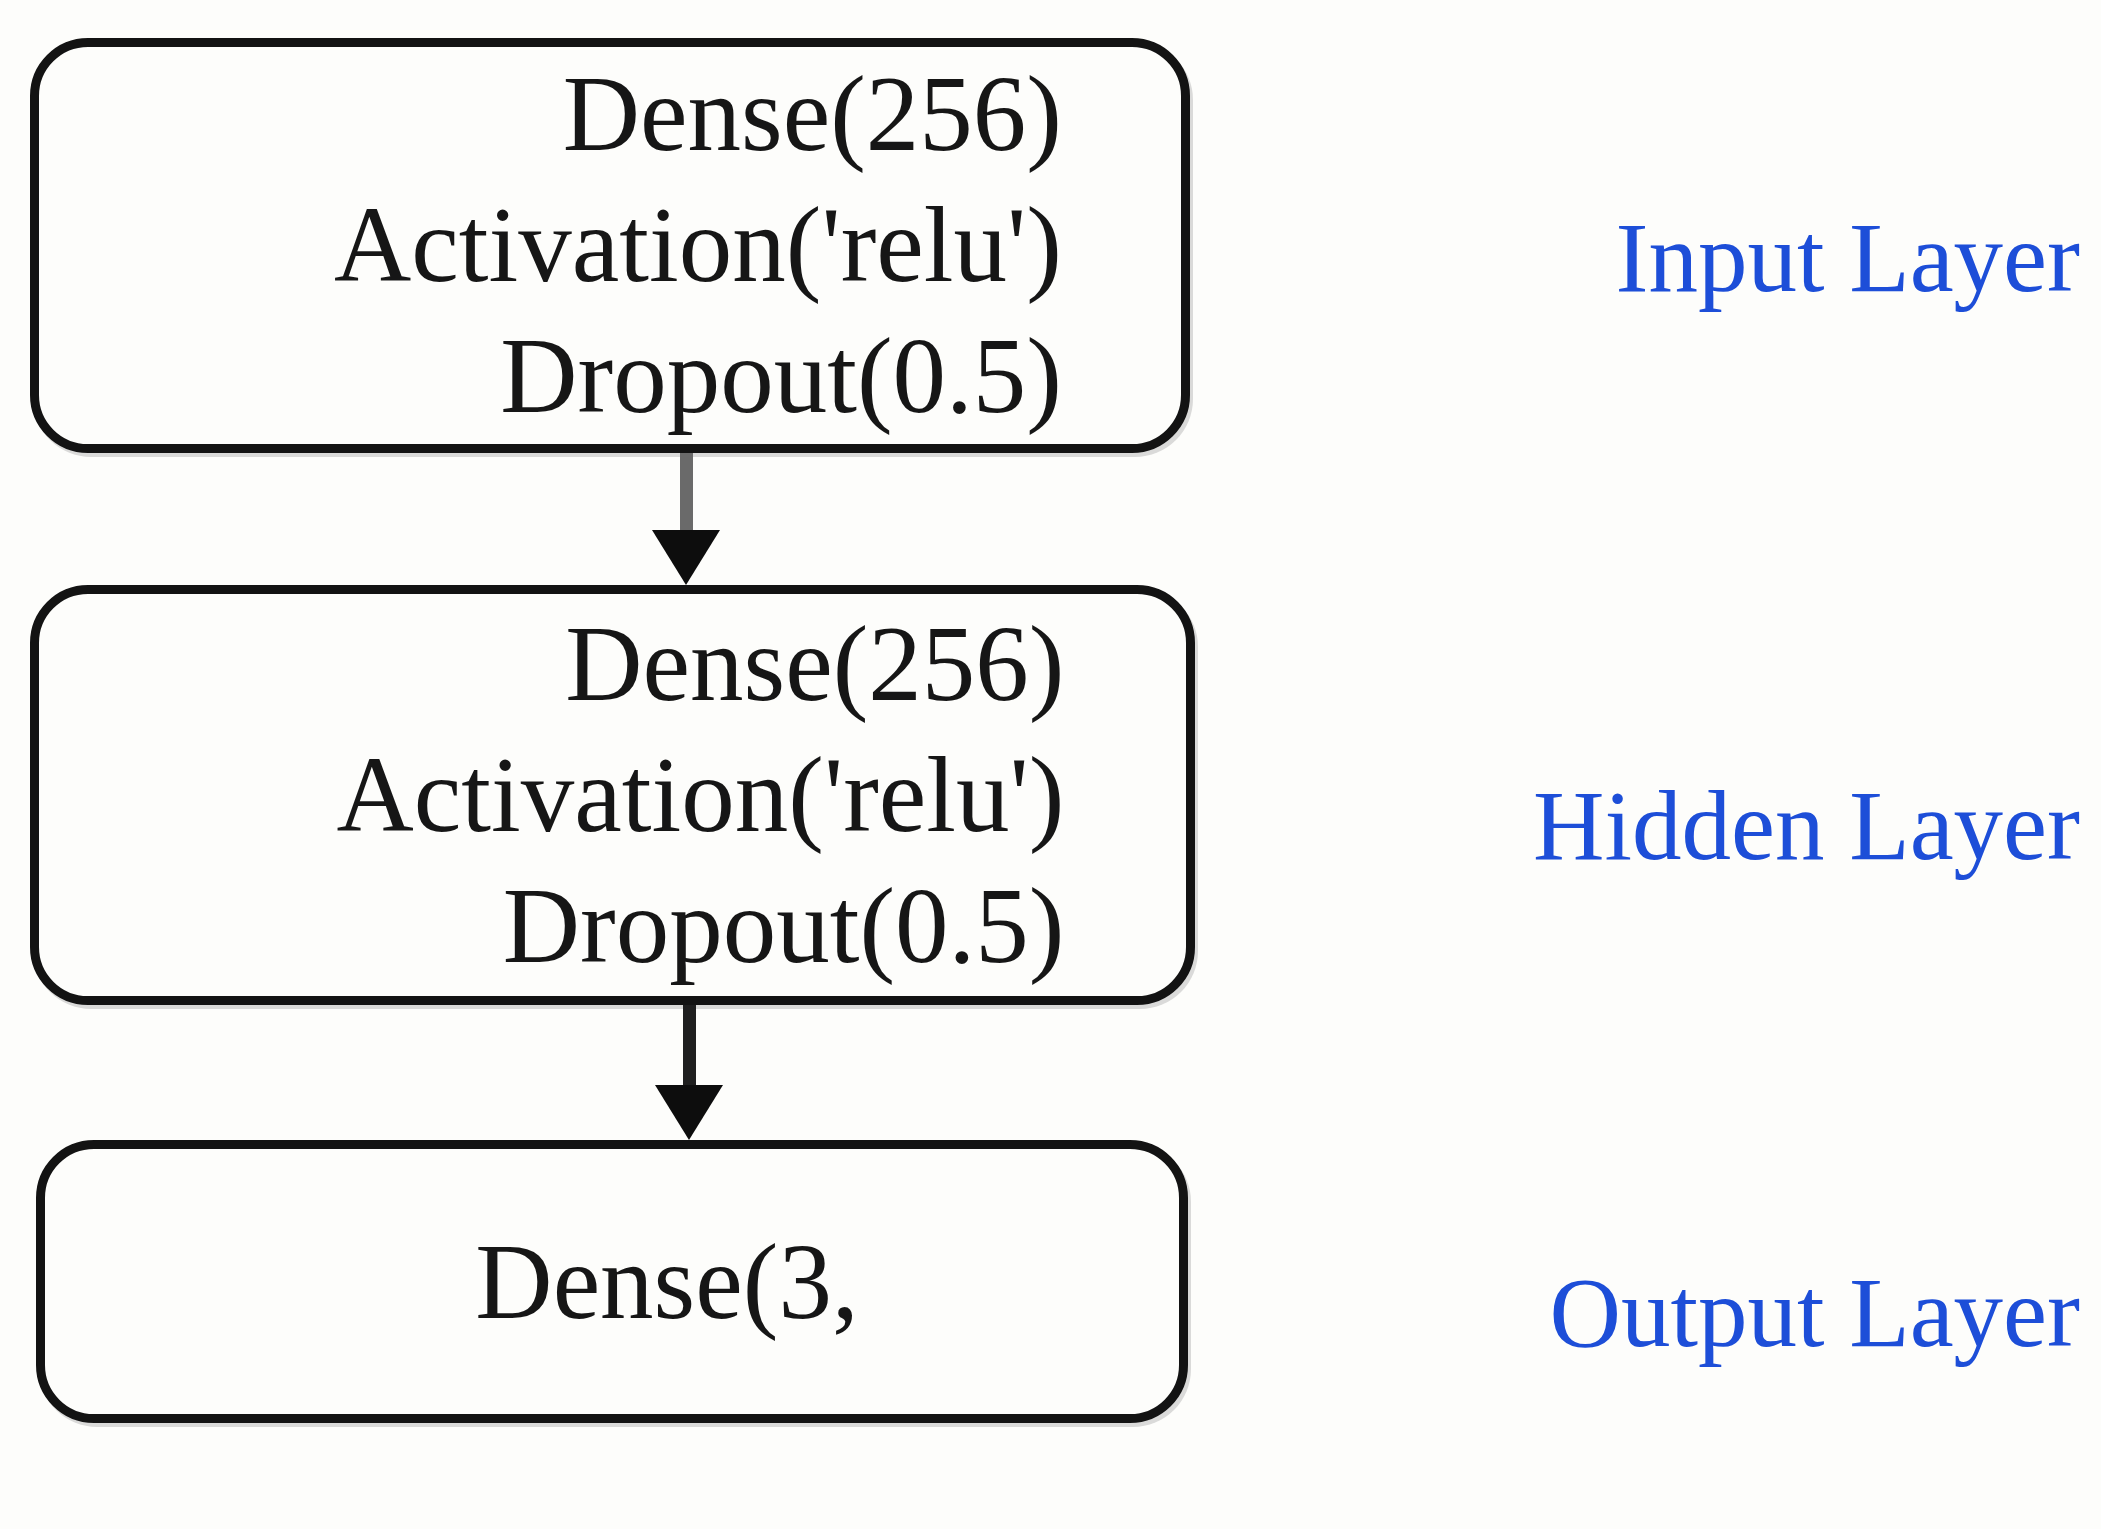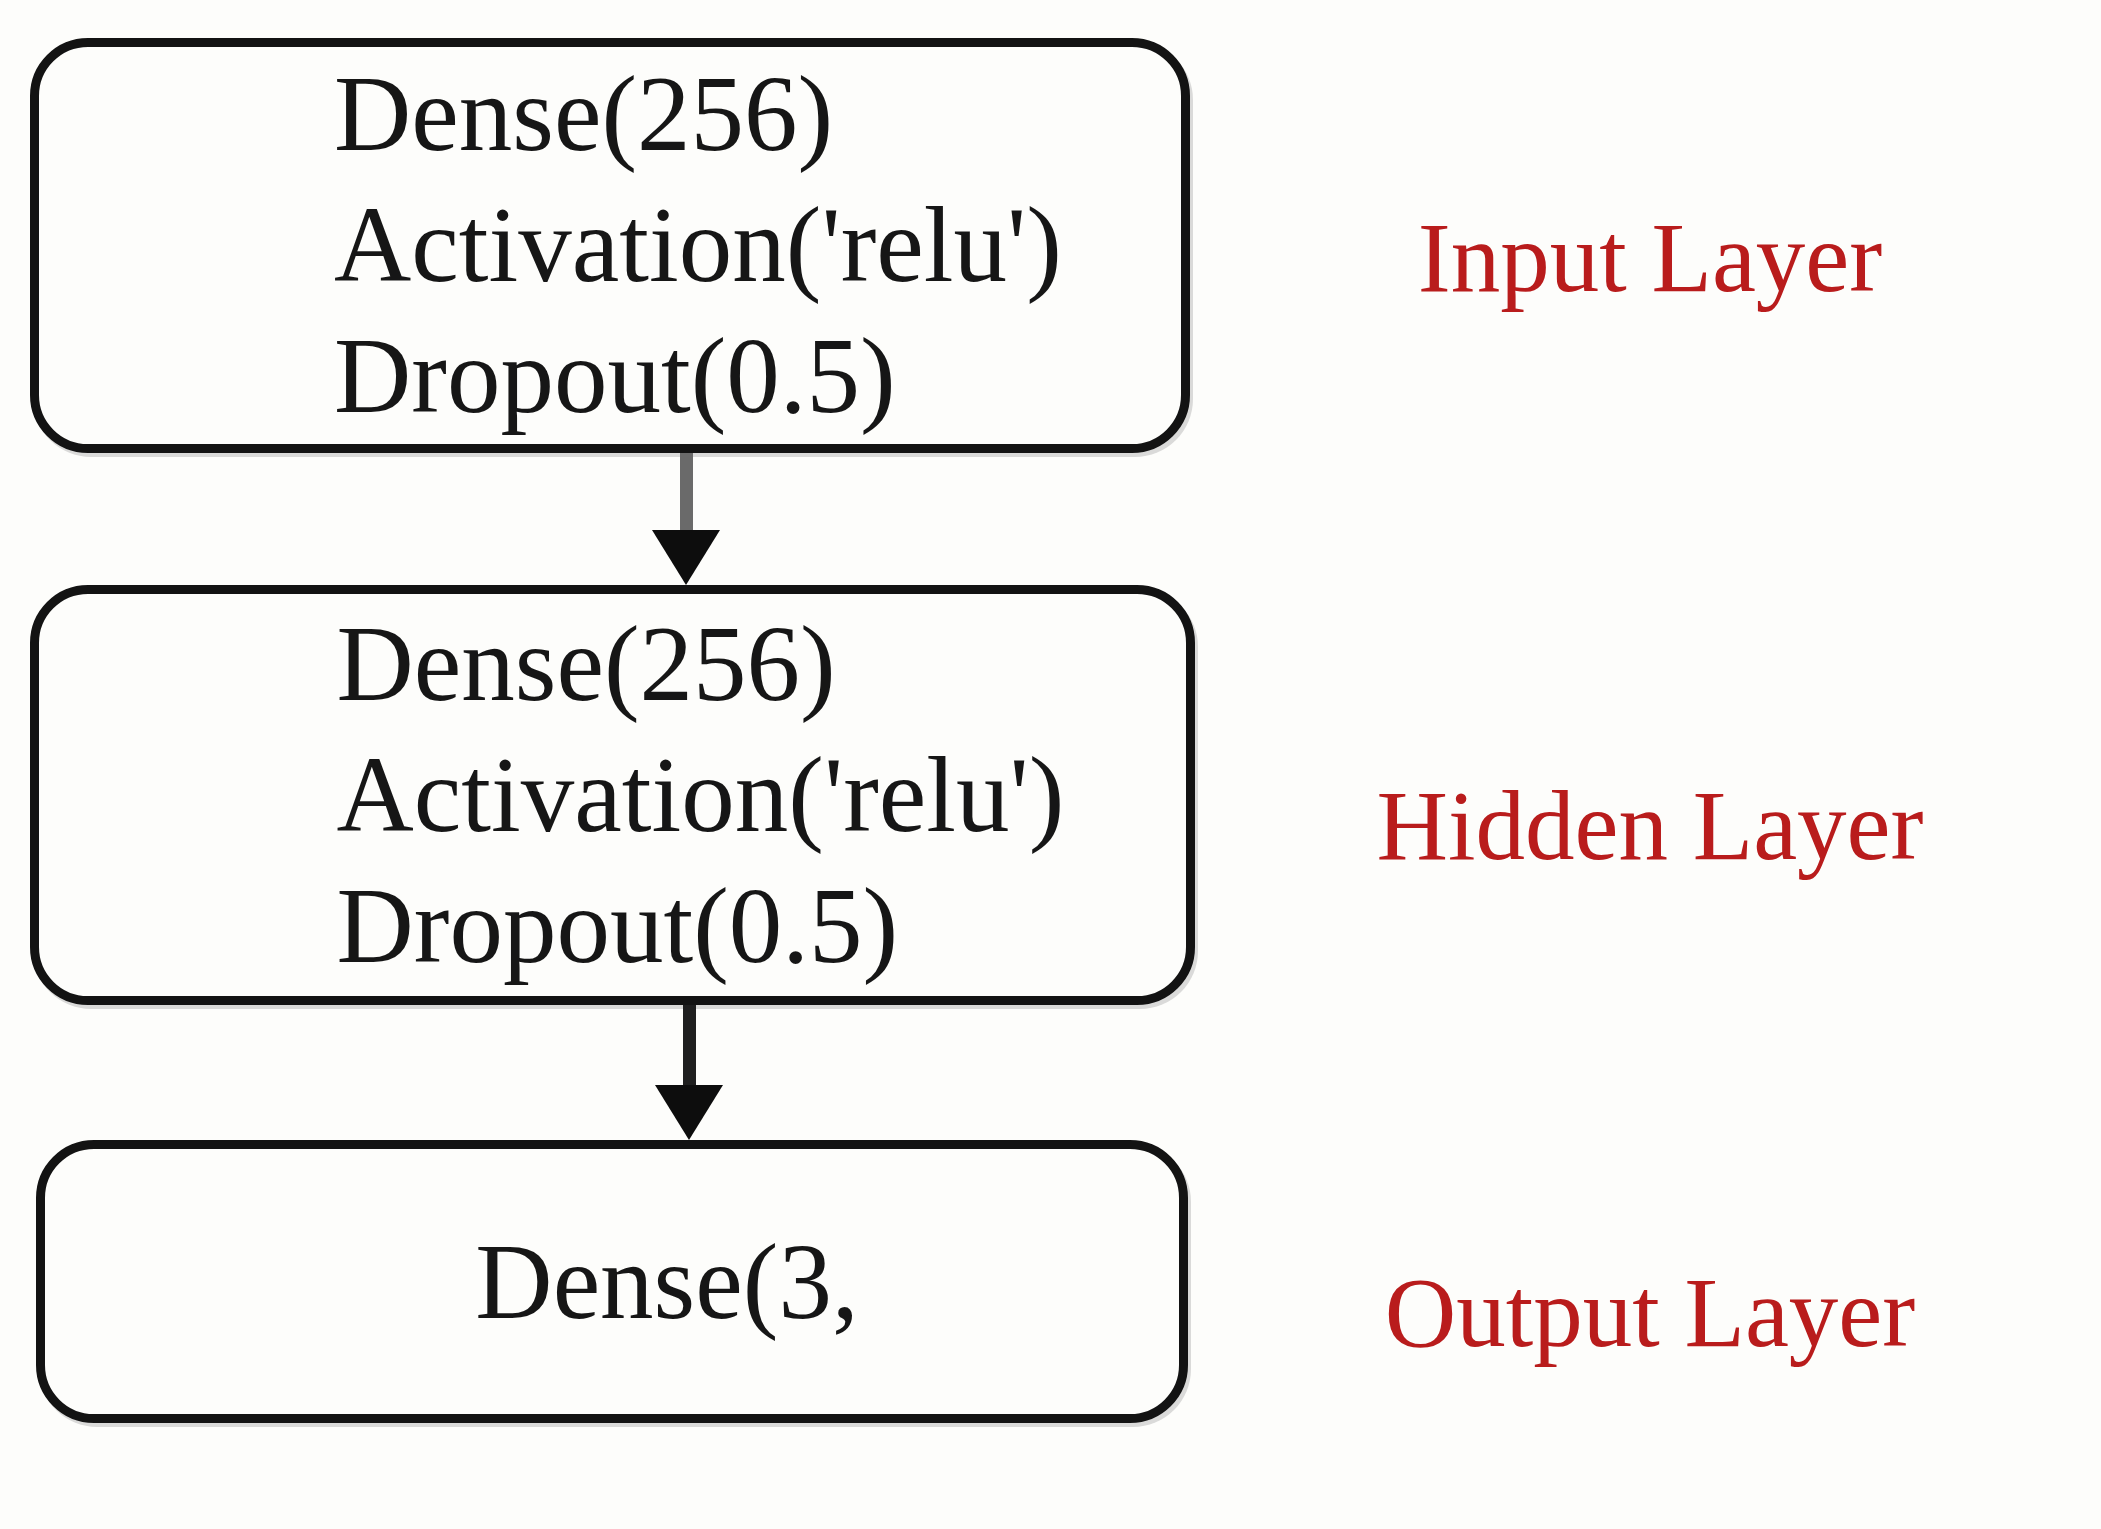--- a/index.html
+++ b/index.html
@@ -25,21 +25,21 @@
     display: flex;
     align-items: center;
     justify-content: center;
     box-shadow: 3px 4px 0 rgba(130,130,130,0.28);
   }
   .box-input  { left: 30px;  top: 38px;   width: 1160px; height: 415px; }
   .box-hidden { left: 30px;  top: 585px;  width: 1165px; height: 420px; }
   .box-output { left: 36px;  top: 1140px; width: 1152px; height: 283px; }
 
   .box-text {
-    text-align: left;
+    text-align: right;
     font-size: 107px;
     line-height: 131px;
     white-space: nowrap;
     color: #161616;
   }
   .box-input  .box-text { transform: translateX(88px); }
   .box-hidden .box-text { transform: translateX(88px); }
   .box-output .box-text { transform: translateX(55px); line-height: 136px; }
 
   .flow-arrow {
@@ -61,24 +61,24 @@
     border-right: 34px solid transparent;
     border-top: 55px solid #0d0d0d;
   }
 
   .side-label {
     position: absolute;
     left: 1220px;
     width: 860px;
     height: 150px;
     line-height: 150px;
-    text-align: center;
+    text-align: right;
     font-size: 99px;
     white-space: nowrap;
-    color: #b91c1c;
+    color: #1d4ed8;
   }
   .label-input  { top: 183px; }
   .label-hidden { top: 751px; }
   .label-output { top: 1238px; }
 </style>
 </head>
 <body>
 
 <div class="canvas">
 

